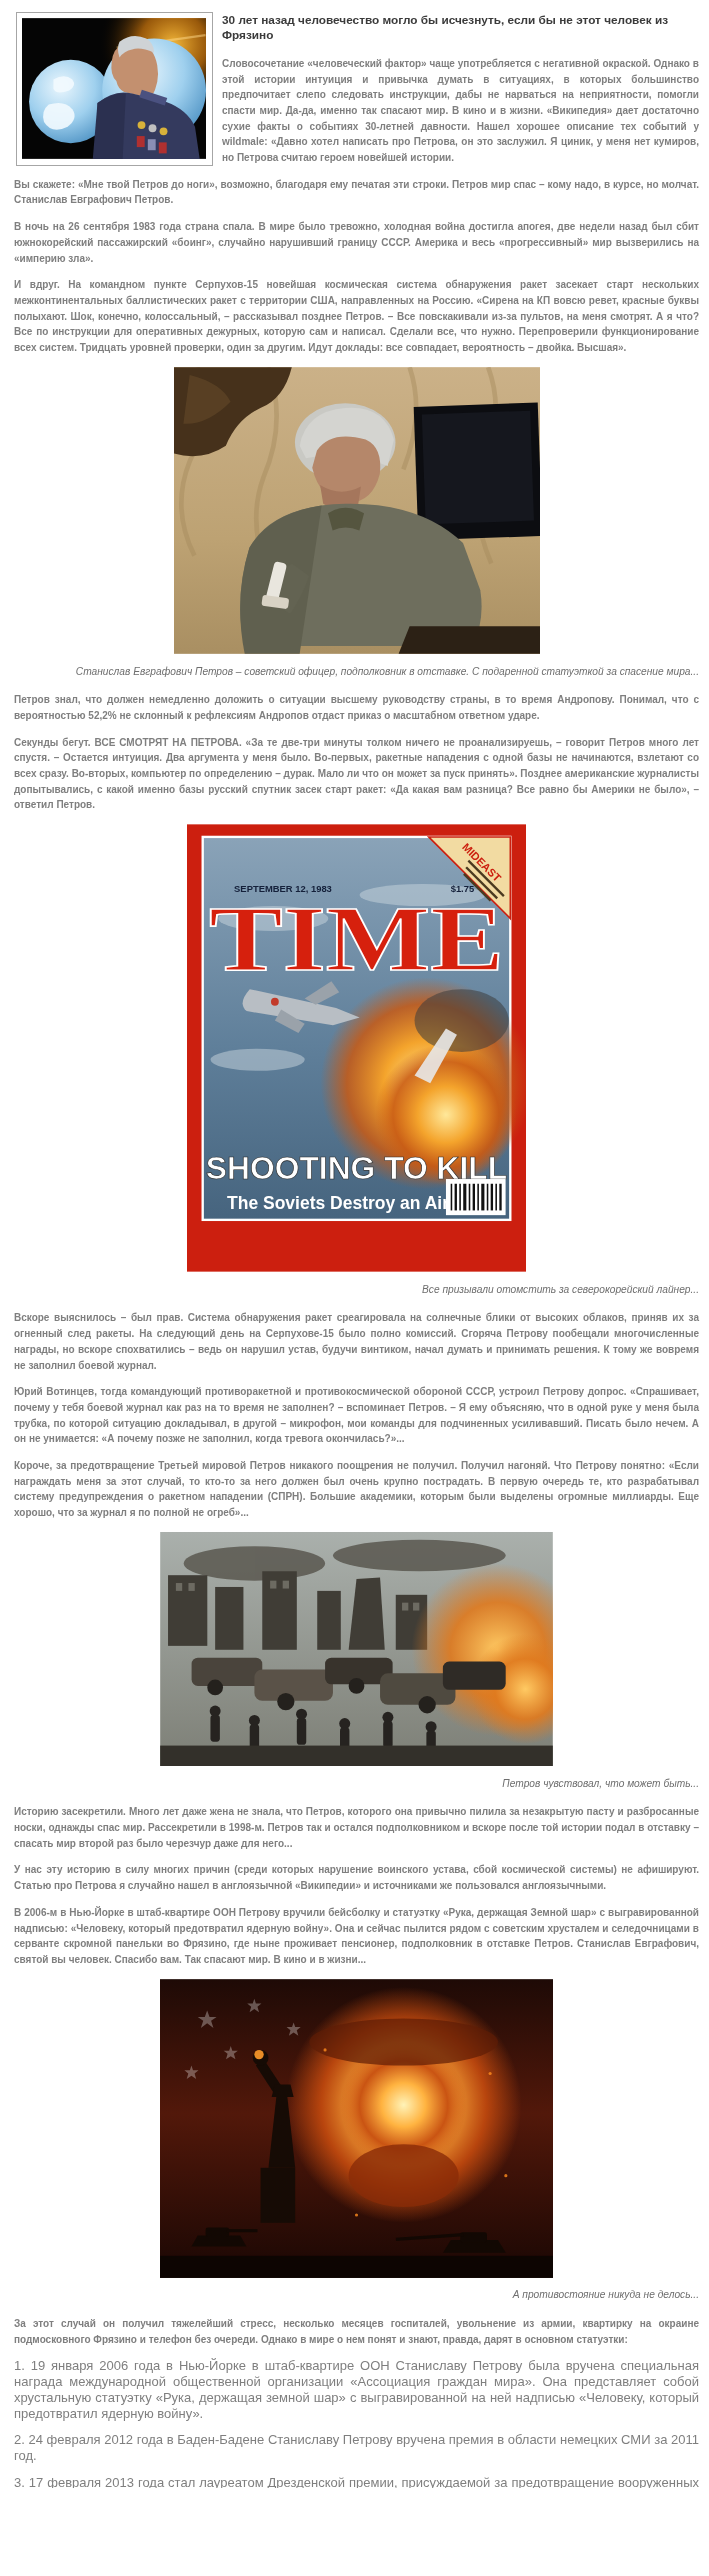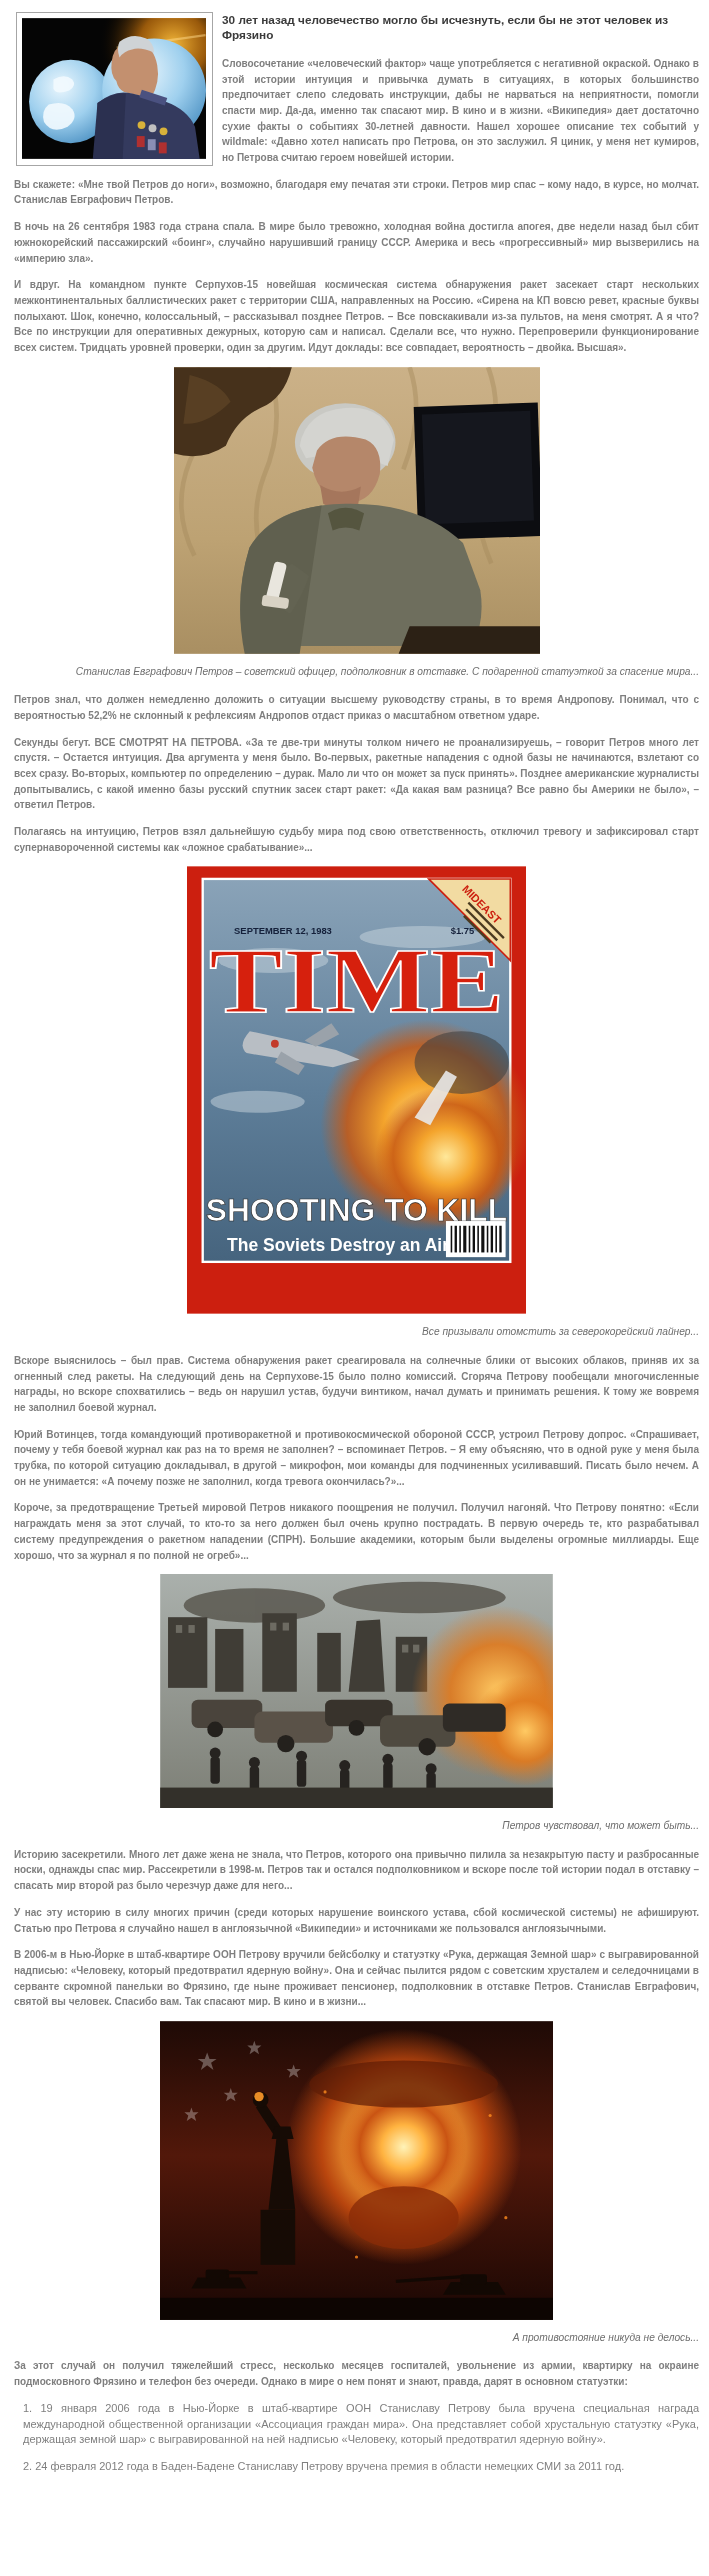--- a/index.html
+++ b/index.html
@@ -16,22 +16,22 @@
   .photo-frame svg{display:block;}
   h1.title{
     font-size:11.8px;line-height:15.7px;color:#3b3b3b;font-weight:bold;
     margin:1.6px 0 11.8px 0;
   }
   p.body-text{
     font-size:10px;line-height:15.7px;color:#7f7f7f;
     text-align:justify;margin:0 0 11px 0;font-weight:bold;
   }
   p.list-item{
-    font-size:11px;line-height:15.7px;color:#7f7f7f;
-    text-align:justify;margin:0 0 11px 9px;
+    font-size:13px;line-height:15.7px;color:#7f7f7f;
+    text-align:justify;margin:0 0 11px 0;
   }
   figure.article-figure{
     margin:11px auto 14px auto;text-align:center;clear:both;padding:0;
   }
   figure.article-figure svg{display:block;margin:0 auto;}
   figcaption.fig-caption{
     margin-top:11.8px;font-style:italic;color:#6e6e6e;font-size:10.2px;
     text-align:right;line-height:12.6px;
   }
   .watermark{
@@ -120,21 +120,20 @@
         <path d="M150 250 q-26 20 -28 48 l26 16 q14 -20 24 -48 z" fill="#636352"></path>
         <rect x="122" y="248" width="16" height="52" rx="5" transform="rotate(14 130 274)" fill="#e9e6de"></rect>
         <rect x="112" y="292" width="34" height="14" rx="4" transform="rotate(8 129 299)" fill="#d8d2c4"></rect>
         <path d="M300 330 l166 0 l0 35 l-180 0 z" fill="#2c2115"></path>
       </svg>
       <figcaption class="fig-caption">Станислав Евграфович Петров – советский офицер, подполковник в отставке. С подаренной статуэткой за спасение мира...</figcaption>
     </figure>
 
     <p class="body-text">Петров знал, что должен немедленно доложить о ситуации высшему руководству страны, в то время Андропову. Понимал, что с вероятностью 52,2% не склонный к рефлексиям Андропов отдаст приказ о масштабном ответном ударе.</p>
     <p class="body-text">Секунды бегут. ВСЕ СМОТРЯТ НА ПЕТРОВА. «За те две-три минуты толком ничего не проанализируешь, – говорит Петров много лет спустя. – Остается интуиция. Два аргумента у меня было. Во-первых, ракетные нападения с одной базы не начинаются, взлетают со всех сразу. Во-вторых, компьютер по определению – дурак. Мало ли что он может за пуск принять». Позднее американские журналисты допытывались, с какой именно базы русский спутник засек старт ракет: «Да какая вам разница? Все равно бы Америки не было», – ответил Петров.</p>
-    <p class="body-text">Полагаясь на интуицию, Петров взял дальнейшую судьбу мира под свою ответственность, отключил тревогу и зафиксировал старт супернавороченной системы как «ложное срабатывание»...</p>
 
     <figure class="article-figure">
       <svg width="339" height="448" viewBox="0 0 432 570" role="img">
         <defs>
           <linearGradient id="sky" x1="0" y1="0" x2="0" y2="1">
             <stop offset="0%" stop-color="#8aa3b8"></stop>
             <stop offset="55%" stop-color="#5f7f9a"></stop>
             <stop offset="100%" stop-color="#46647e"></stop>
           </linearGradient>
           <radialGradient id="boom" cx="50%" cy="50%" r="50%">

